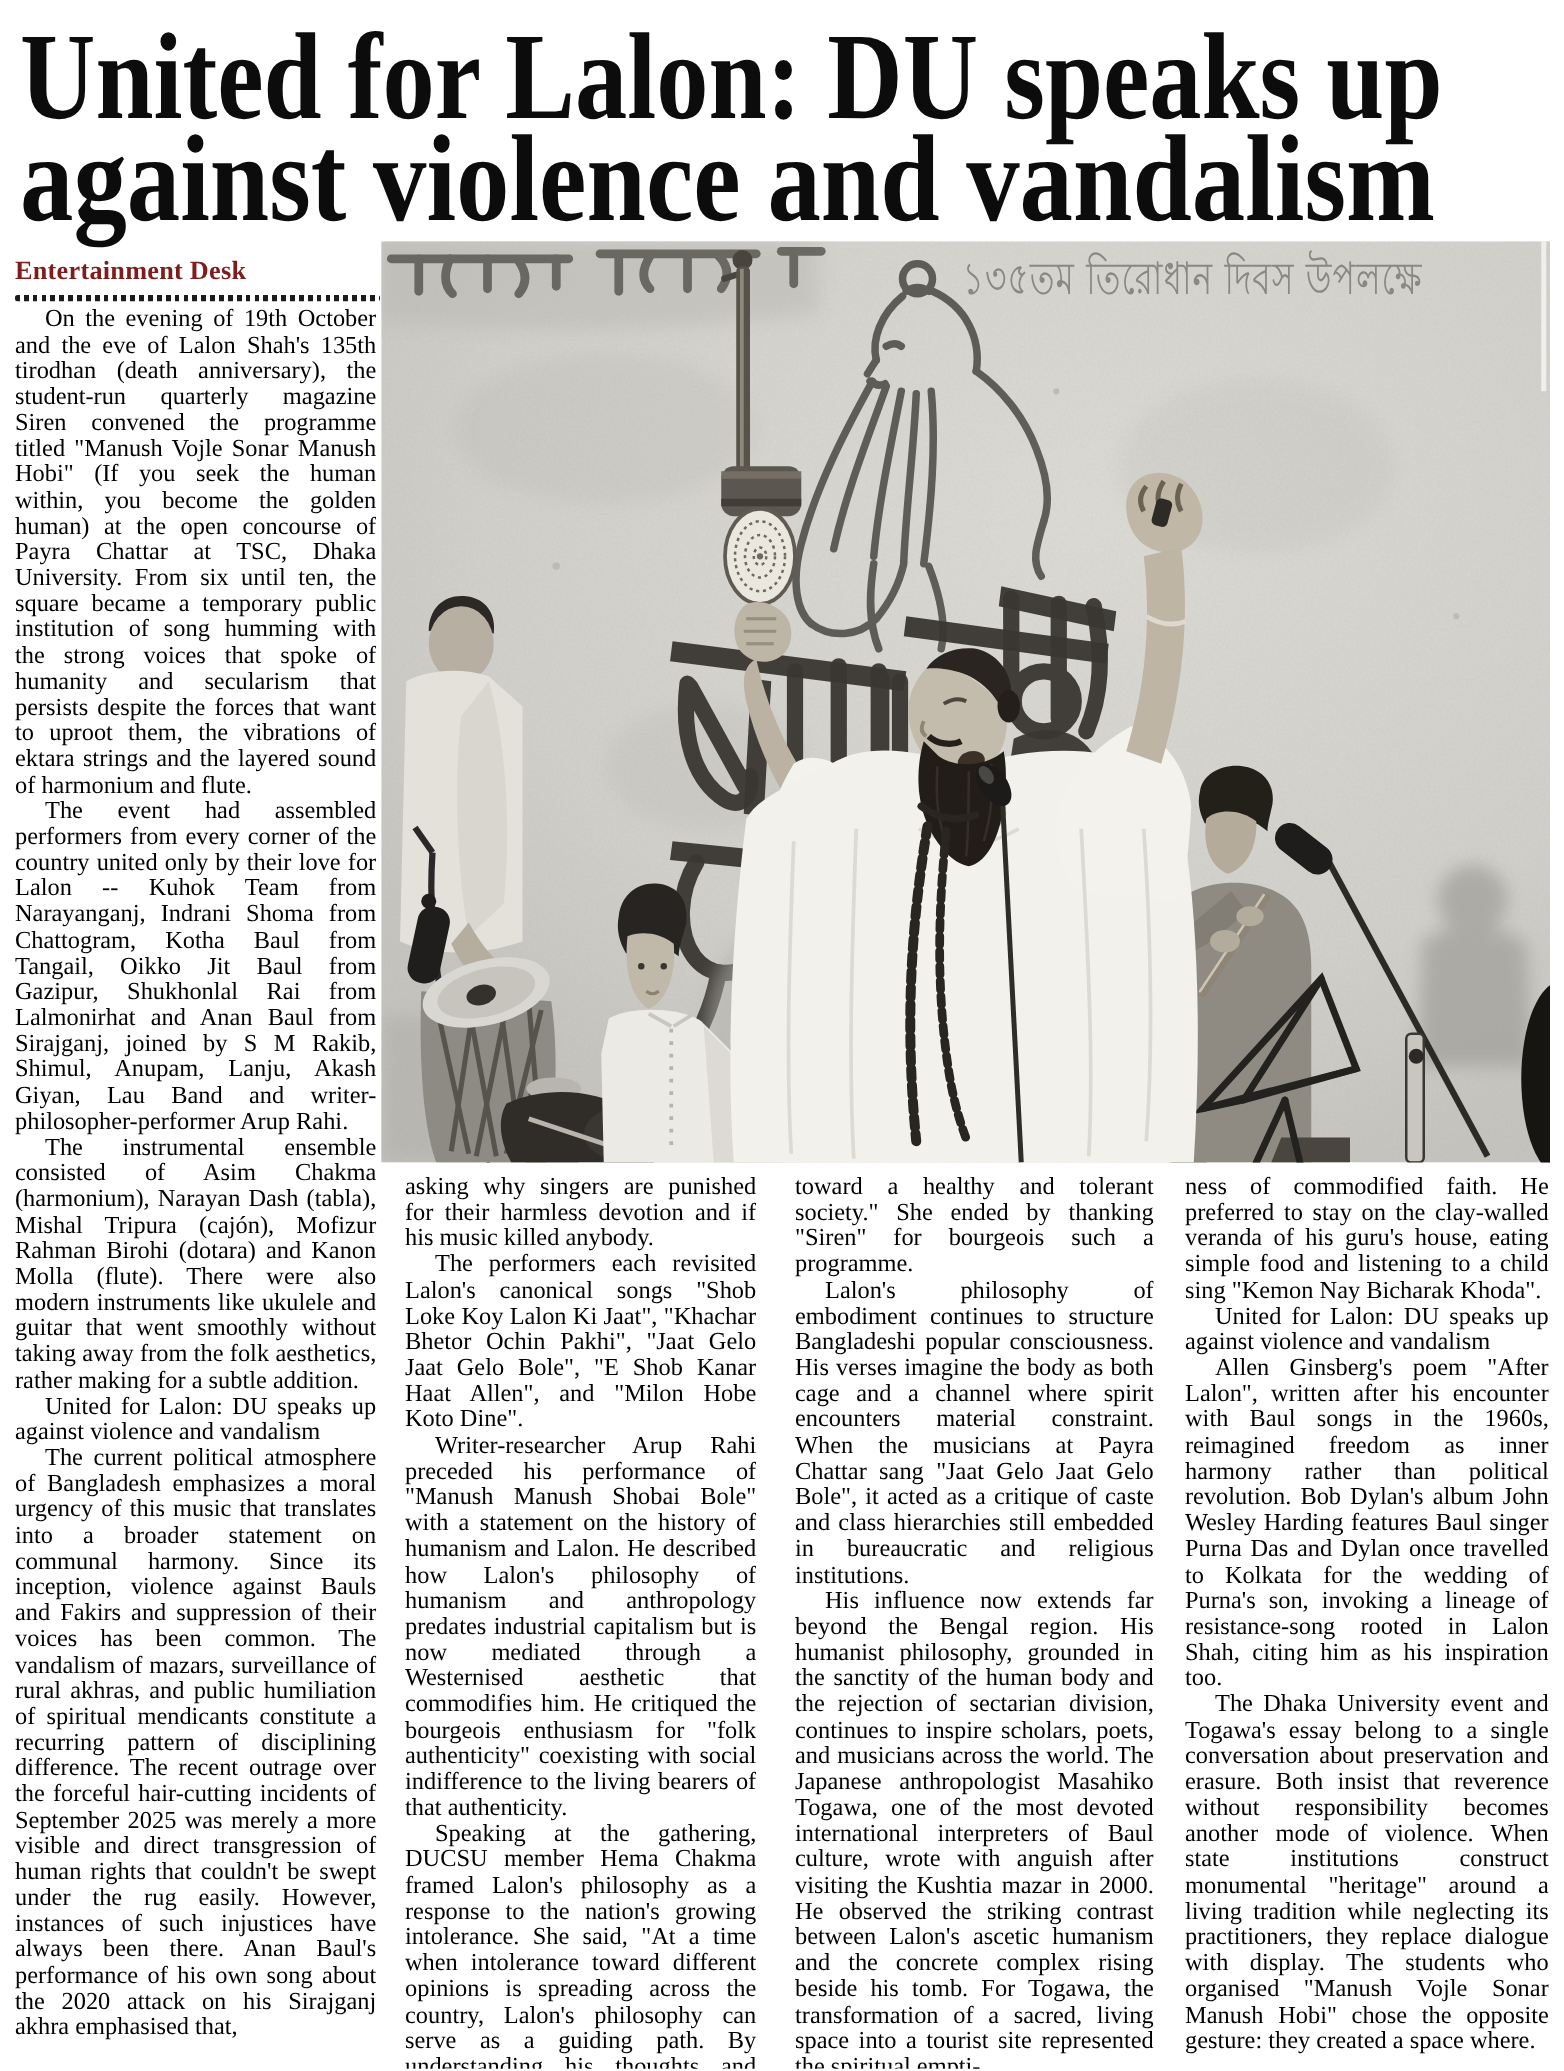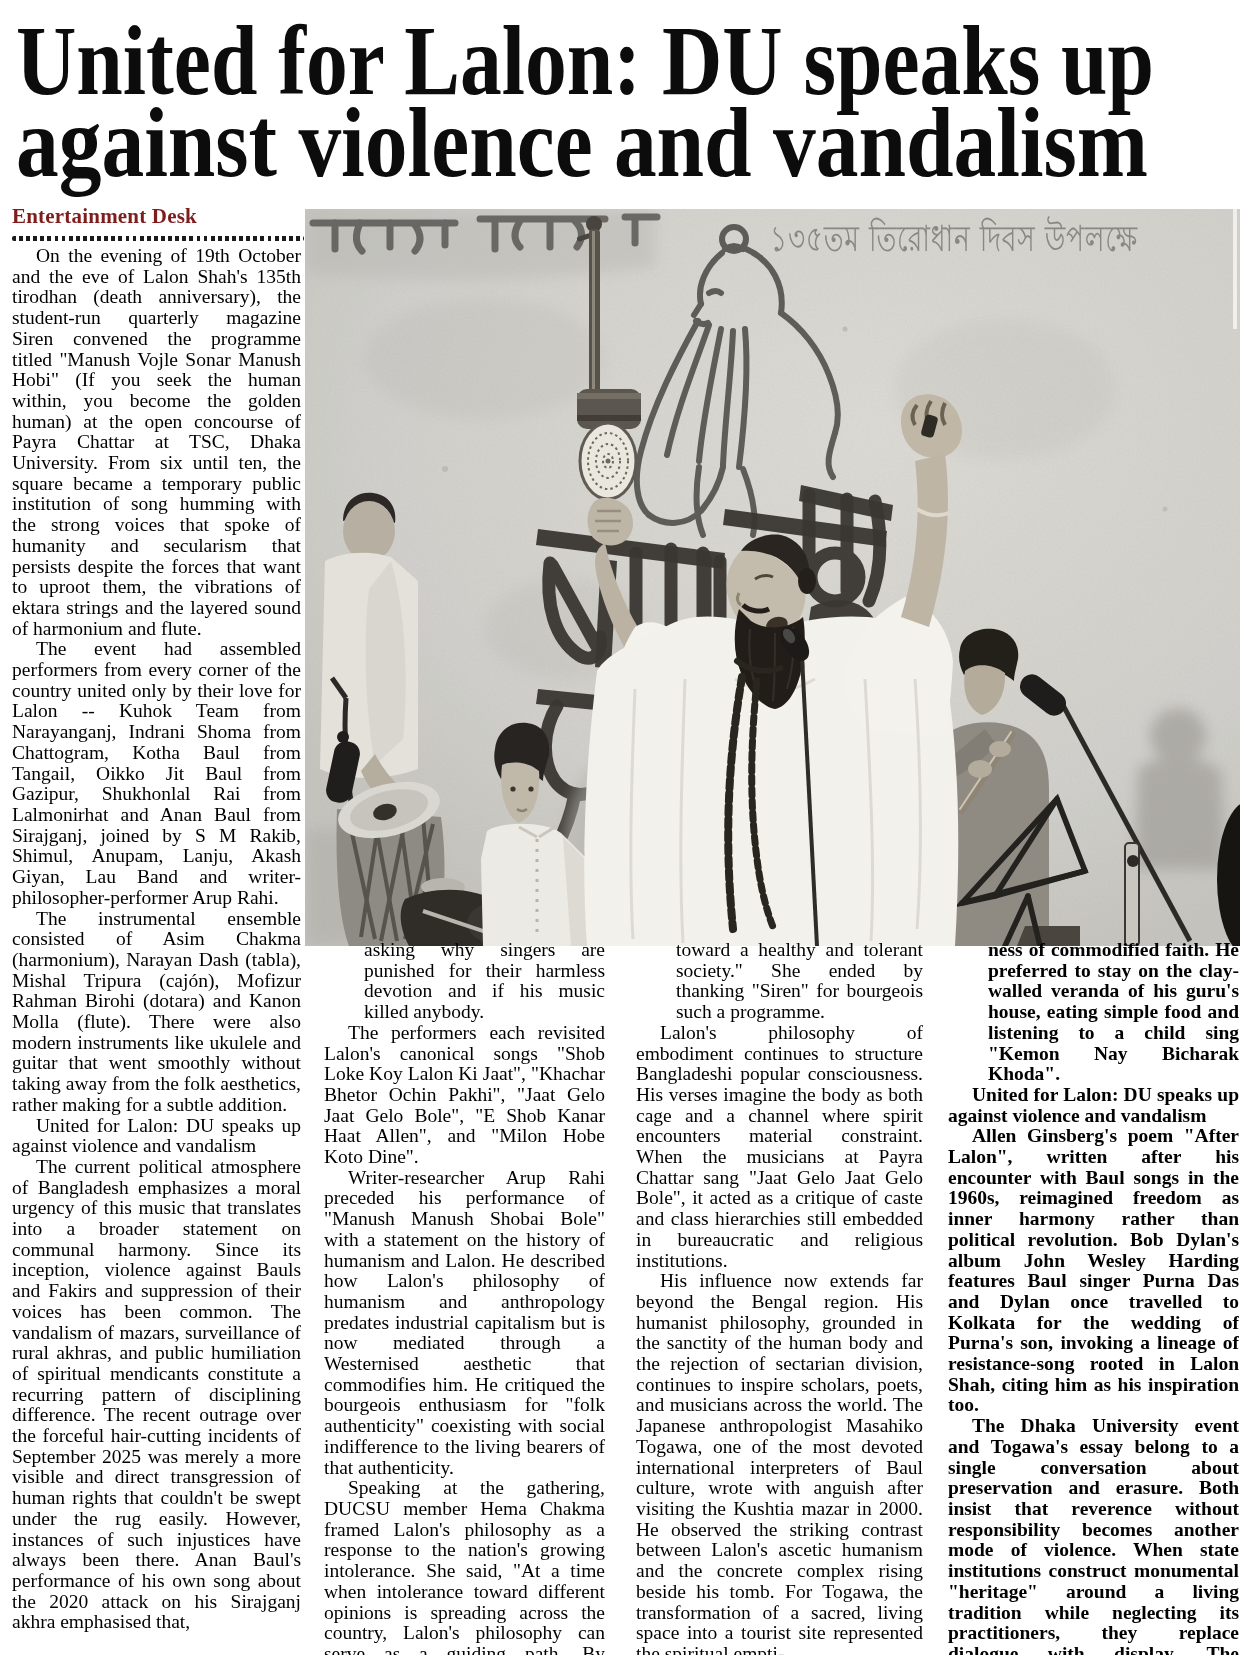--- a/index.html
+++ b/index.html
@@ -5,29 +5,29 @@
   html,body{margin:0;padding:0;background:#ffffff;}
   .page{position:relative;width:1251px;height:1657px;background:#ffffff;overflow:hidden;
         font-family:"Liberation Serif",serif;}
   .headline-svg{position:absolute;left:0;top:4px;}
   .headline-svg text{font-family:"Liberation Serif",serif;font-weight:bold;fill:#0c0c0c;font-size:99px;}
   .byline{position:absolute;left:12px;top:204px;font-size:21px;font-weight:bold;color:#7f1d1d;
           letter-spacing:.2px;}
   .byline-rule{position:absolute;left:12px;top:236px;width:292px;height:5px;
           background:repeating-linear-gradient(90deg,#1b1b1b 0 3.8px,transparent 3.8px 7.1px);
           border-radius:2px;}
-  .photo{position:absolute;left:305px;top:209px;width:935px;height:928px;margin:0;}
+  .photo{position:absolute;left:305px;top:193px;width:935px;height:928px;margin:0;}
   .col{position:absolute;text-align:justify;color:#000000;font-size:19.5px;line-height:20.7px;
        overflow:hidden;hyphens:auto;-webkit-hyphens:auto;}
   .col p{margin:0;text-indent:24px;}
-  .col p.cont{text-indent:0;margin-left:40px;}
+  .col p.cont{text-indent:0;}
   #col1{left:12px;top:246px;width:289px;height:1408px;}
   #col2{left:324px;top:940px;width:281px;height:715px;}
   #col3{left:636px;top:940px;width:287px;height:715px;}
-  #col4{left:948px;top:940px;width:291px;height:715px;font-weight:bold;}
+  #col4{left:948px;top:940px;width:291px;height:715px;}
 </style>
 </head>
 <body>
 
 <div class="page">
 
   <svg class="headline-svg" width="1251" height="196">
     <text x="16" y="90" textLength="1138" lengthAdjust="spacingAndGlyphs">United for Lalon: DU speaks up</text>
     <text x="16" y="172" textLength="1132" lengthAdjust="spacingAndGlyphs">against violence and vandalism</text>
   </svg>

